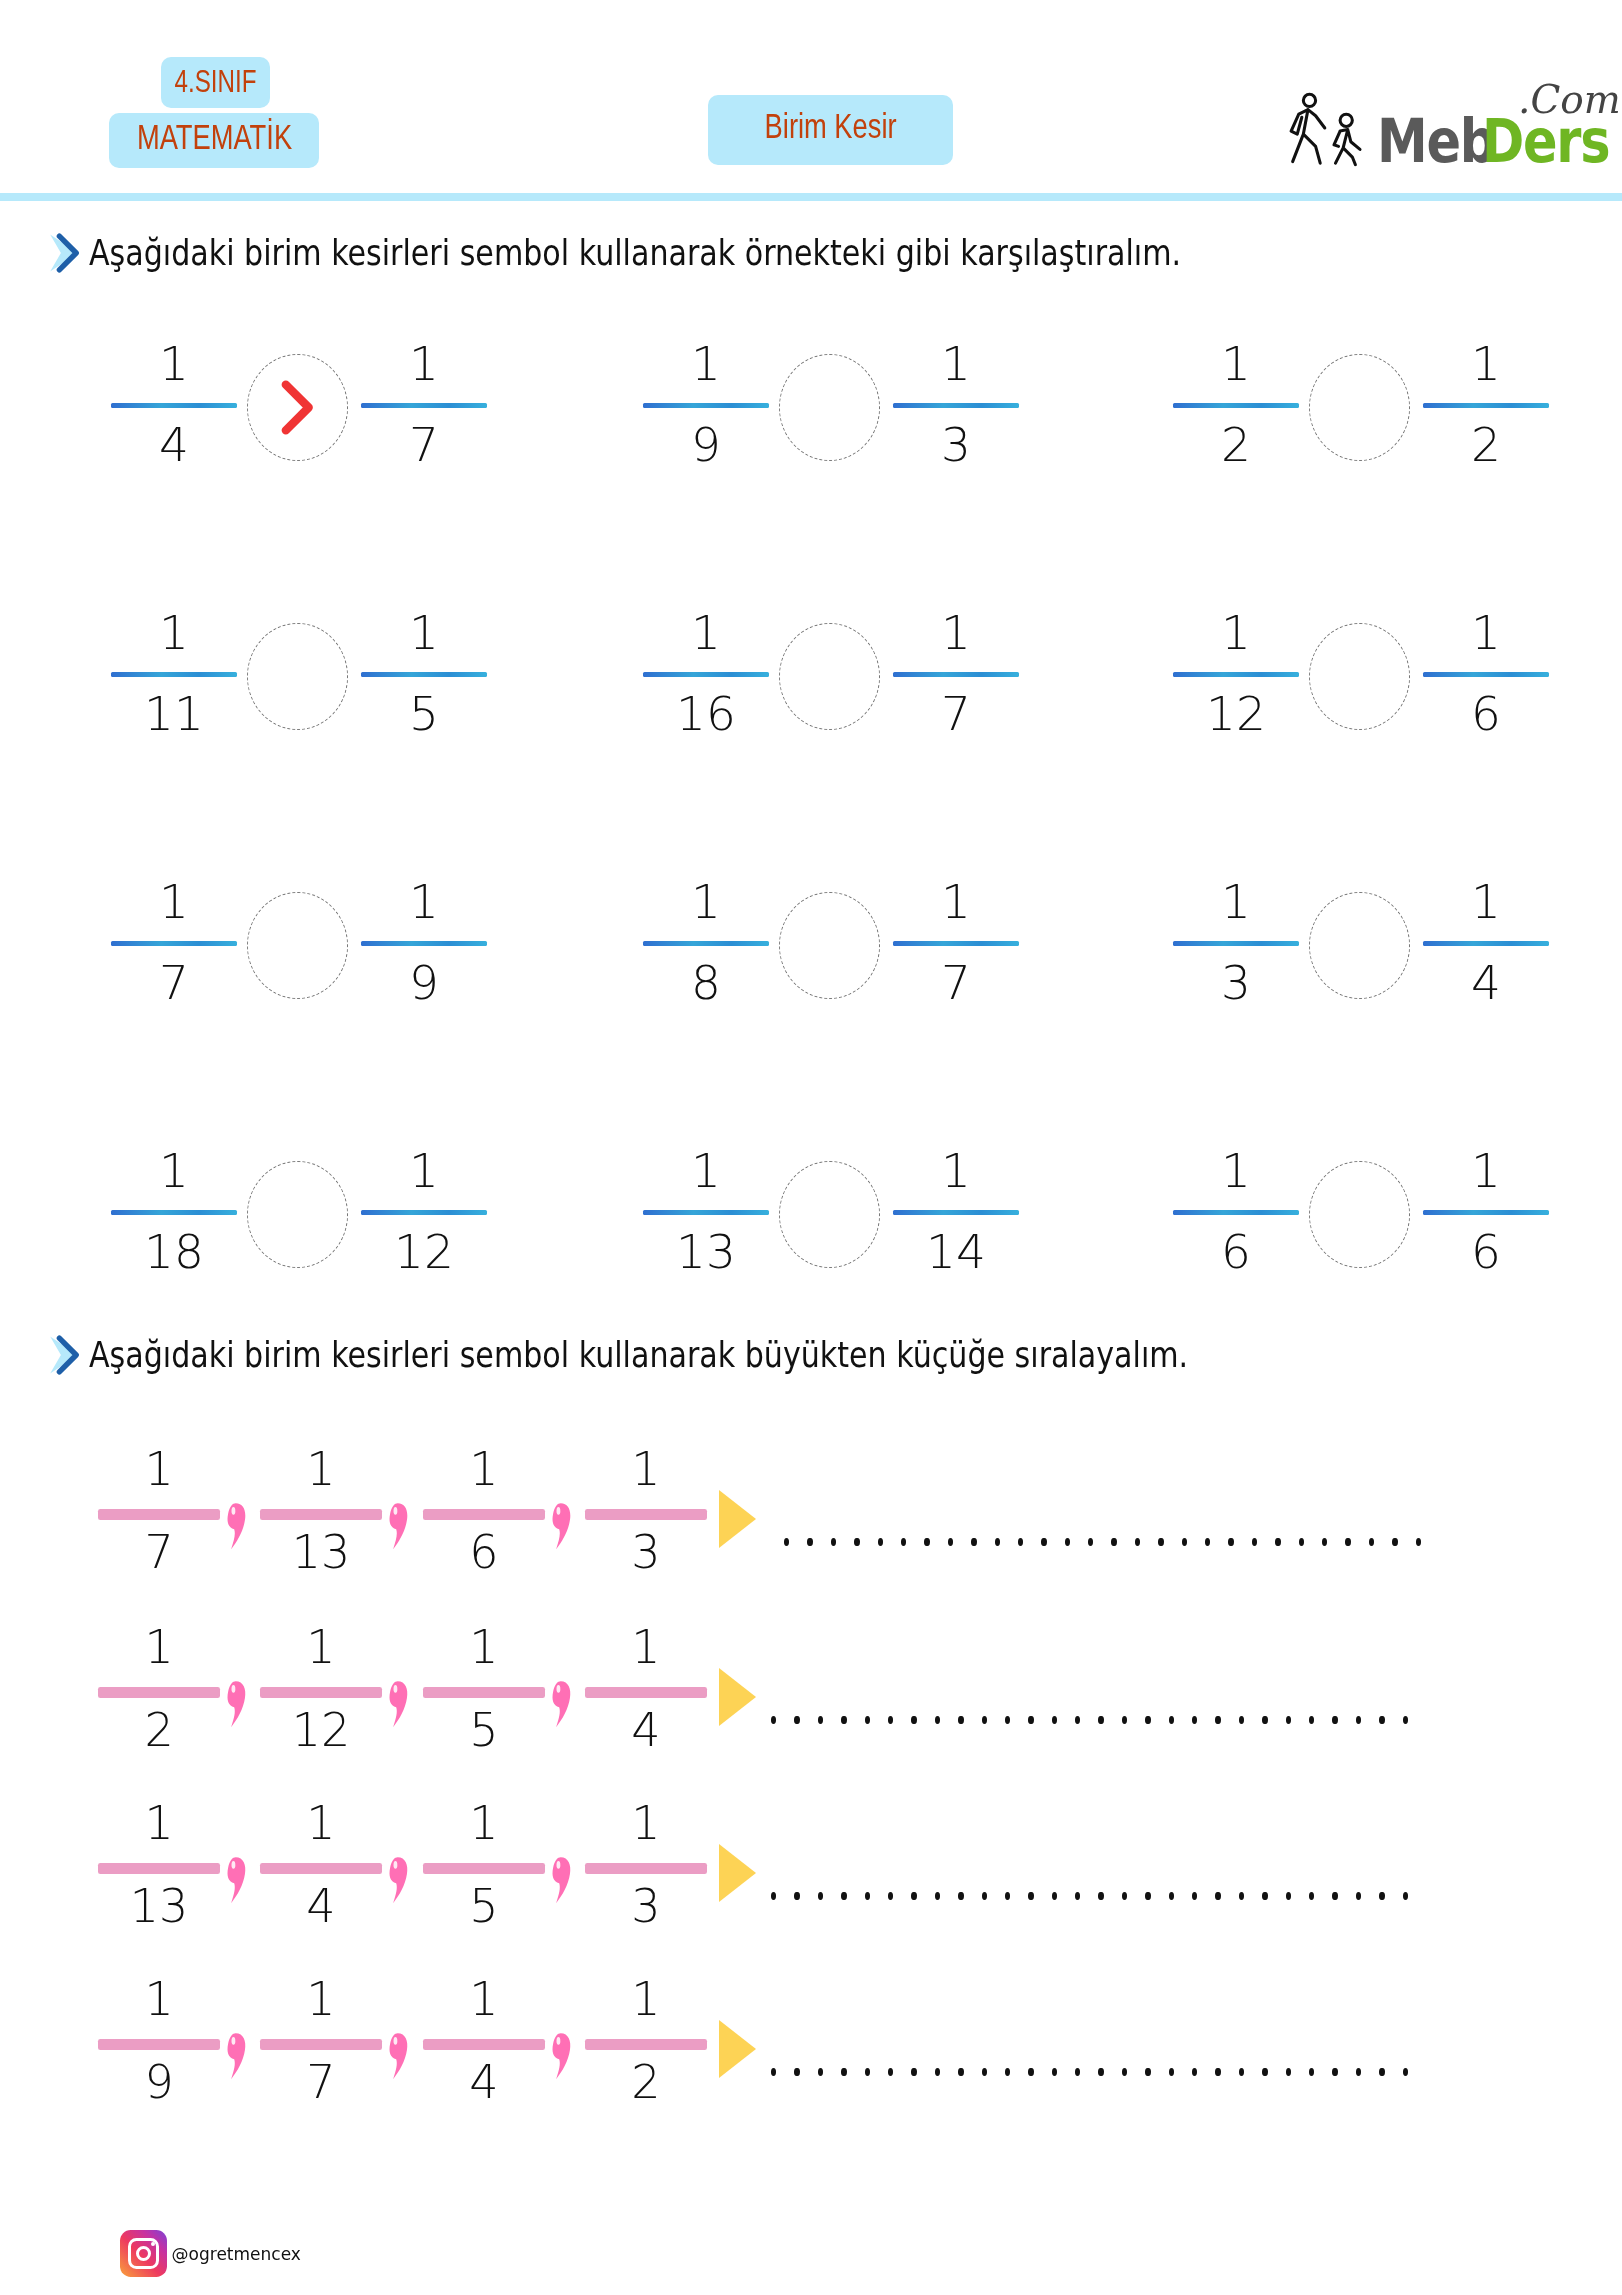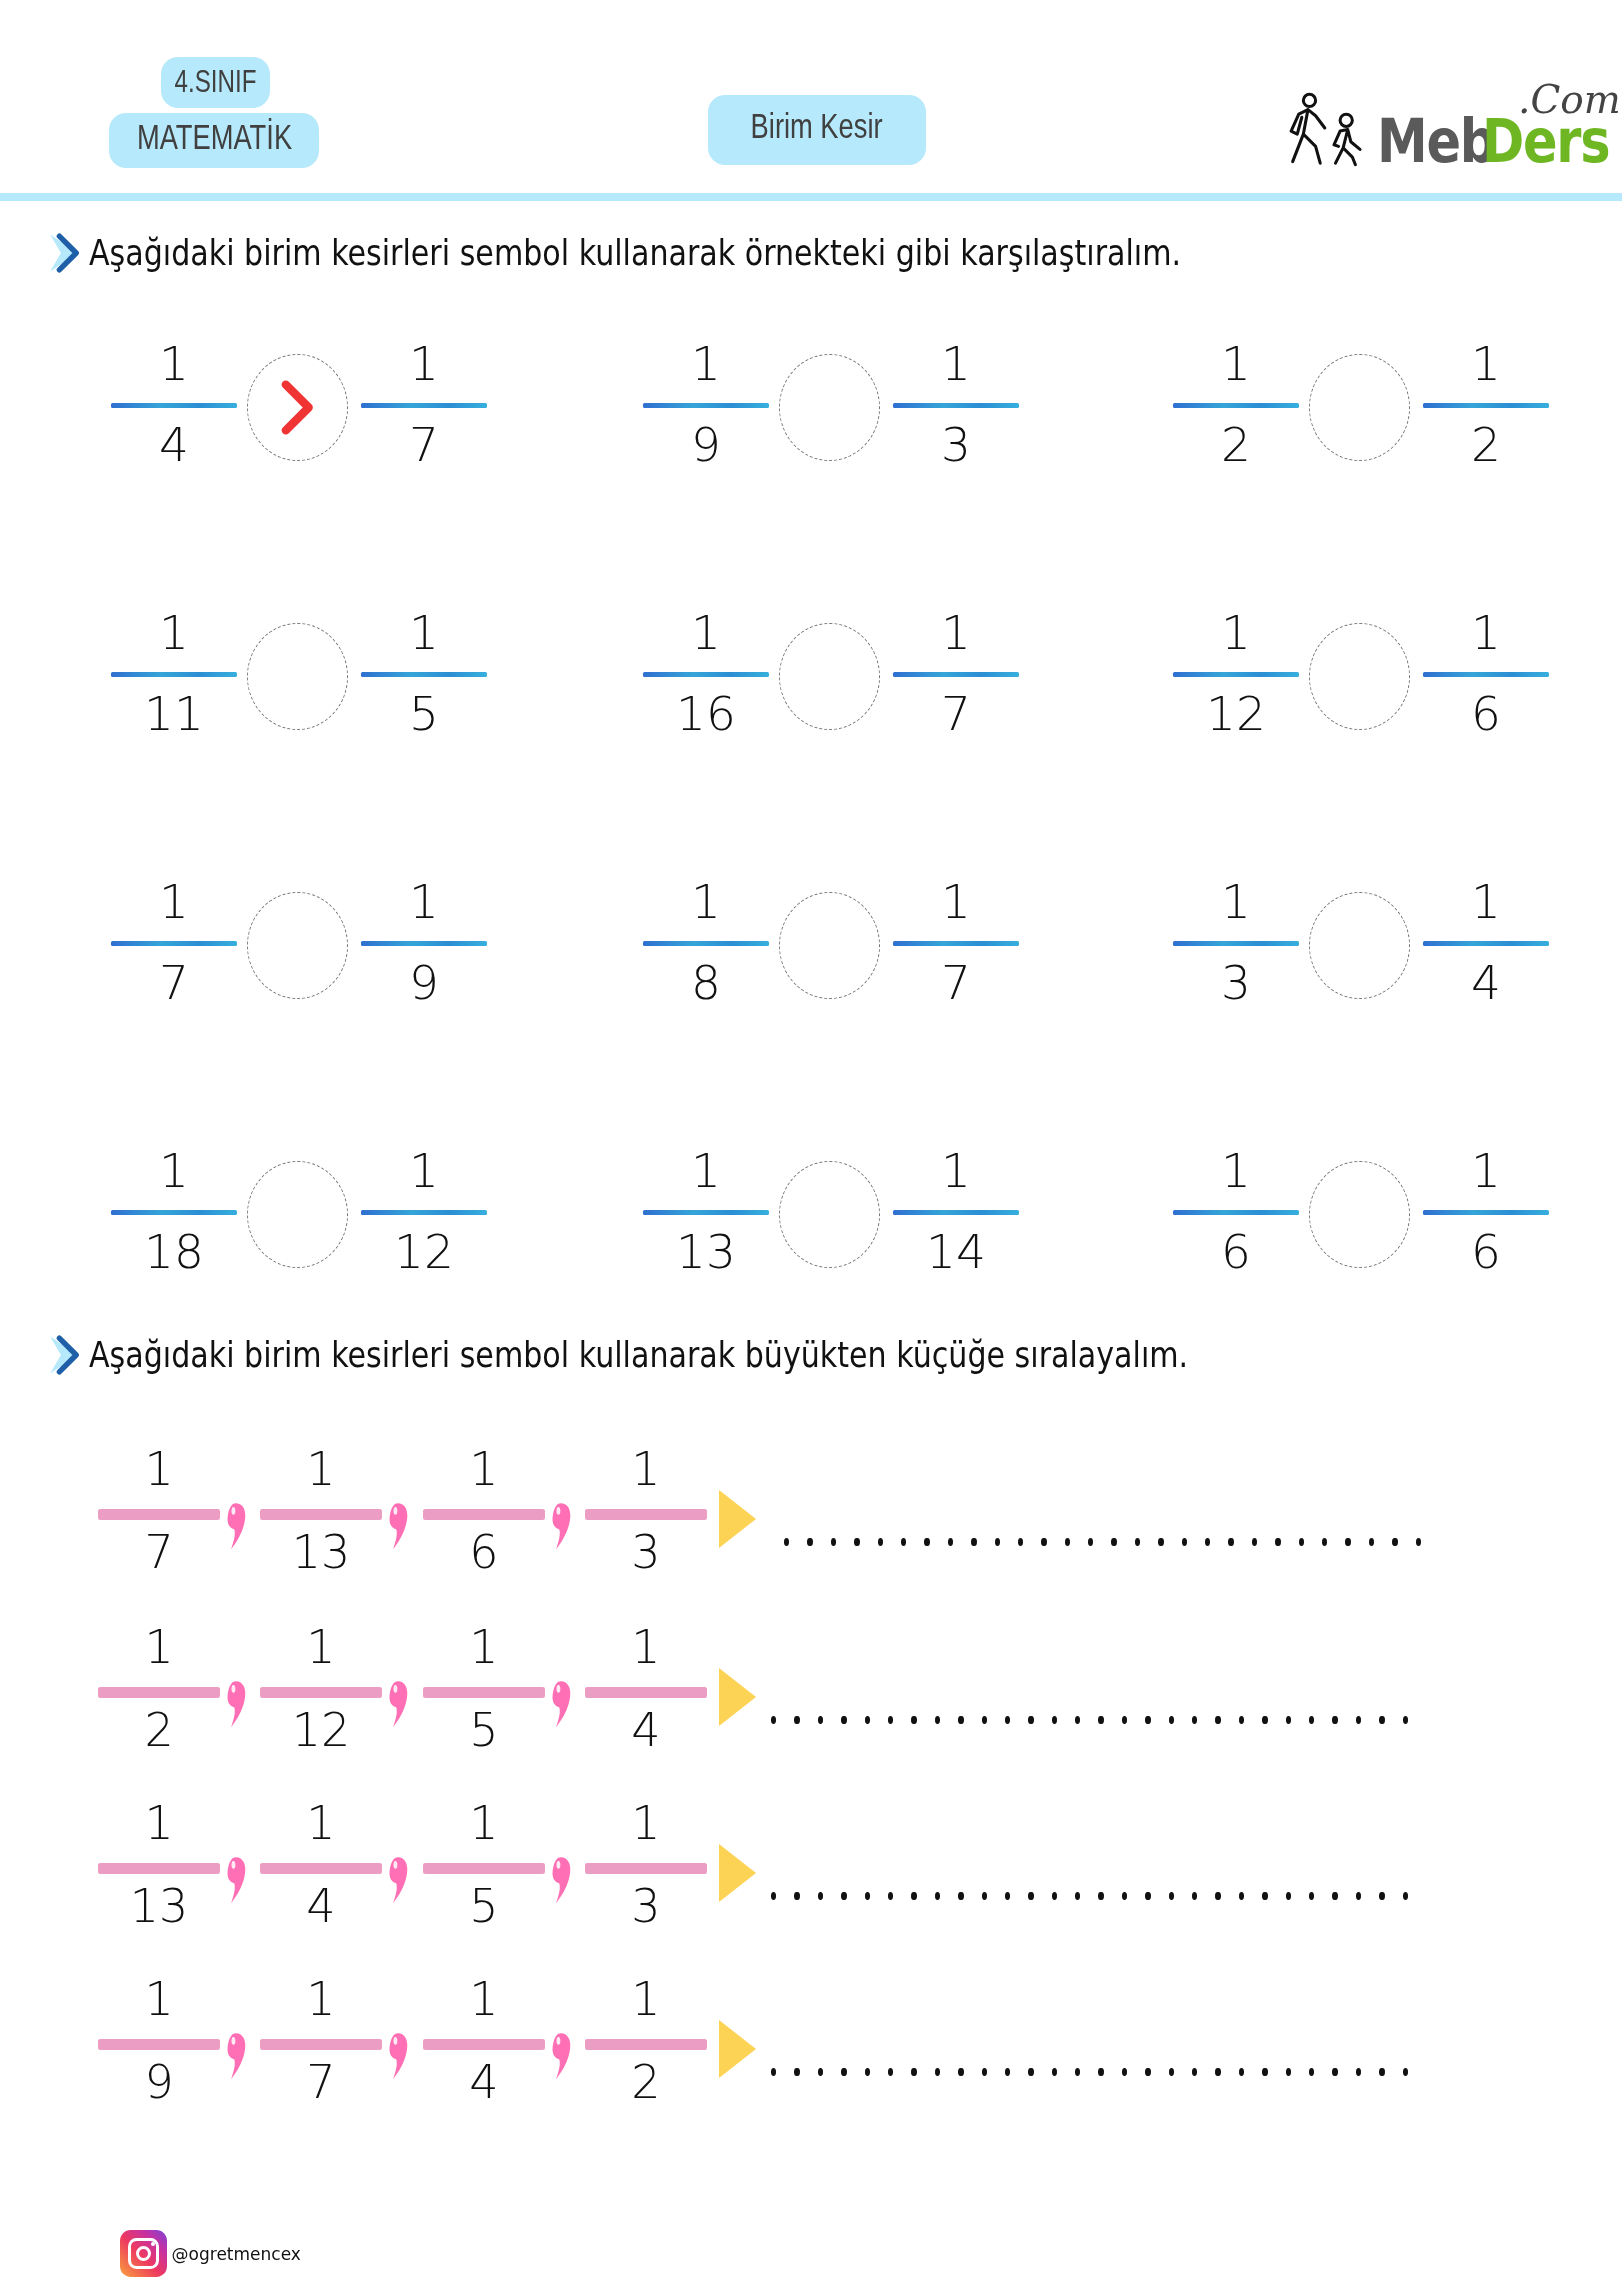--- a/index.html
+++ b/index.html
@@ -1,21 +1,21 @@
 <!DOCTYPE html>
 <html style="font-size:12.2px"><head>
 <meta charset="utf-8">
 <style>
   html, body { margin:0; padding:0; background:#ffffff; }
   body { width:1623px; height:2295px; position:relative; overflow:hidden;
          font-family:"DejaVu Sans", sans-serif; color:#111; }
   .abs { position:absolute; }
-  .badge { position:absolute; background:#b6e9fb; border-radius:17px;
+  .badge { position:absolute; background:#b6e9fb; border-radius:10px;
            font-family:"Liberation Sans Narrow","Liberation Sans", sans-serif;
-           color:#404040; display:flex; justify-content:center; font-weight:300; }
+           color:#c2410c; display:flex; justify-content:center; font-weight:300; }
   .badge span { transform:scaleX(0.78); display:inline-block; white-space:nowrap; }
   .rule { position:absolute; left:0; top:193px; width:1623px; height:8.4px; background:#b6e9fb; }
   .logo { position:absolute; left:1285px; top:77px; width:306px; height:96px; }
   .logo .com { position:absolute; left:233px; top:0px; font-family:"DejaVu Serif", serif;
                font-style:italic; font-size:39px; color:#444; }
   .logo .meb { position:absolute; left:92px; top:29px; font-family:"DejaVu Sans", sans-serif;
                font-weight:bold; font-size:60px; color:#5a5a5a; letter-spacing:-1.5px;
                transform:scaleX(0.85); transform-origin:left top; }
   .logo .ders { position:absolute; left:197px; top:29px; font-family:"DejaVu Sans", sans-serif;
                font-weight:bold; font-size:60px; color:#6fb623; letter-spacing:-1.5px;
@@ -65,21 +65,21 @@
 </style>
 </head>
 <body>
 
 <div class="badge" style="left:161px;top:57px;width:109px;height:51px;font-size:31px;line-height:49px;">
   <span>4.SINIF</span>
 </div>
 <div class="badge" style="left:109px;top:113px;width:210px;height:55px;font-size:35px;line-height:47px;">
   <span>MATEMATİK</span>
 </div>
-<div class="badge" style="left:708px;top:95px;width:218px;height:70px;font-size:35px;line-height:61px;">
+<div class="badge" style="left:708px;top:95px;width:245px;height:70px;font-size:35px;line-height:61px;">
   <span>Birim Kesir</span>
 </div>
 
 <div class="logo">
   <svg class="abs" style="left:0;top:13.8px;" width="88" height="77" viewBox="0 0 115 100" fill="none" stroke="#111" stroke-width="4" stroke-linecap="round" stroke-linejoin="round">
     <circle cx="32" cy="12" r="8"></circle>
     <path d="M18 30 L30 24 L40 32 L52 48 M30 24 L24 56 L10 92 M24 56 L40 72 L46 94 M18 30 L8 52 L16 56 L22 34"></path>
     <circle cx="80" cy="38" r="8"></circle>
     <path d="M72 52 L82 50 L86 66 L98 76 M82 50 L76 74 L66 94 M76 74 L88 86 L92 96 M72 52 L64 70 L70 72"></path>
   </svg>

